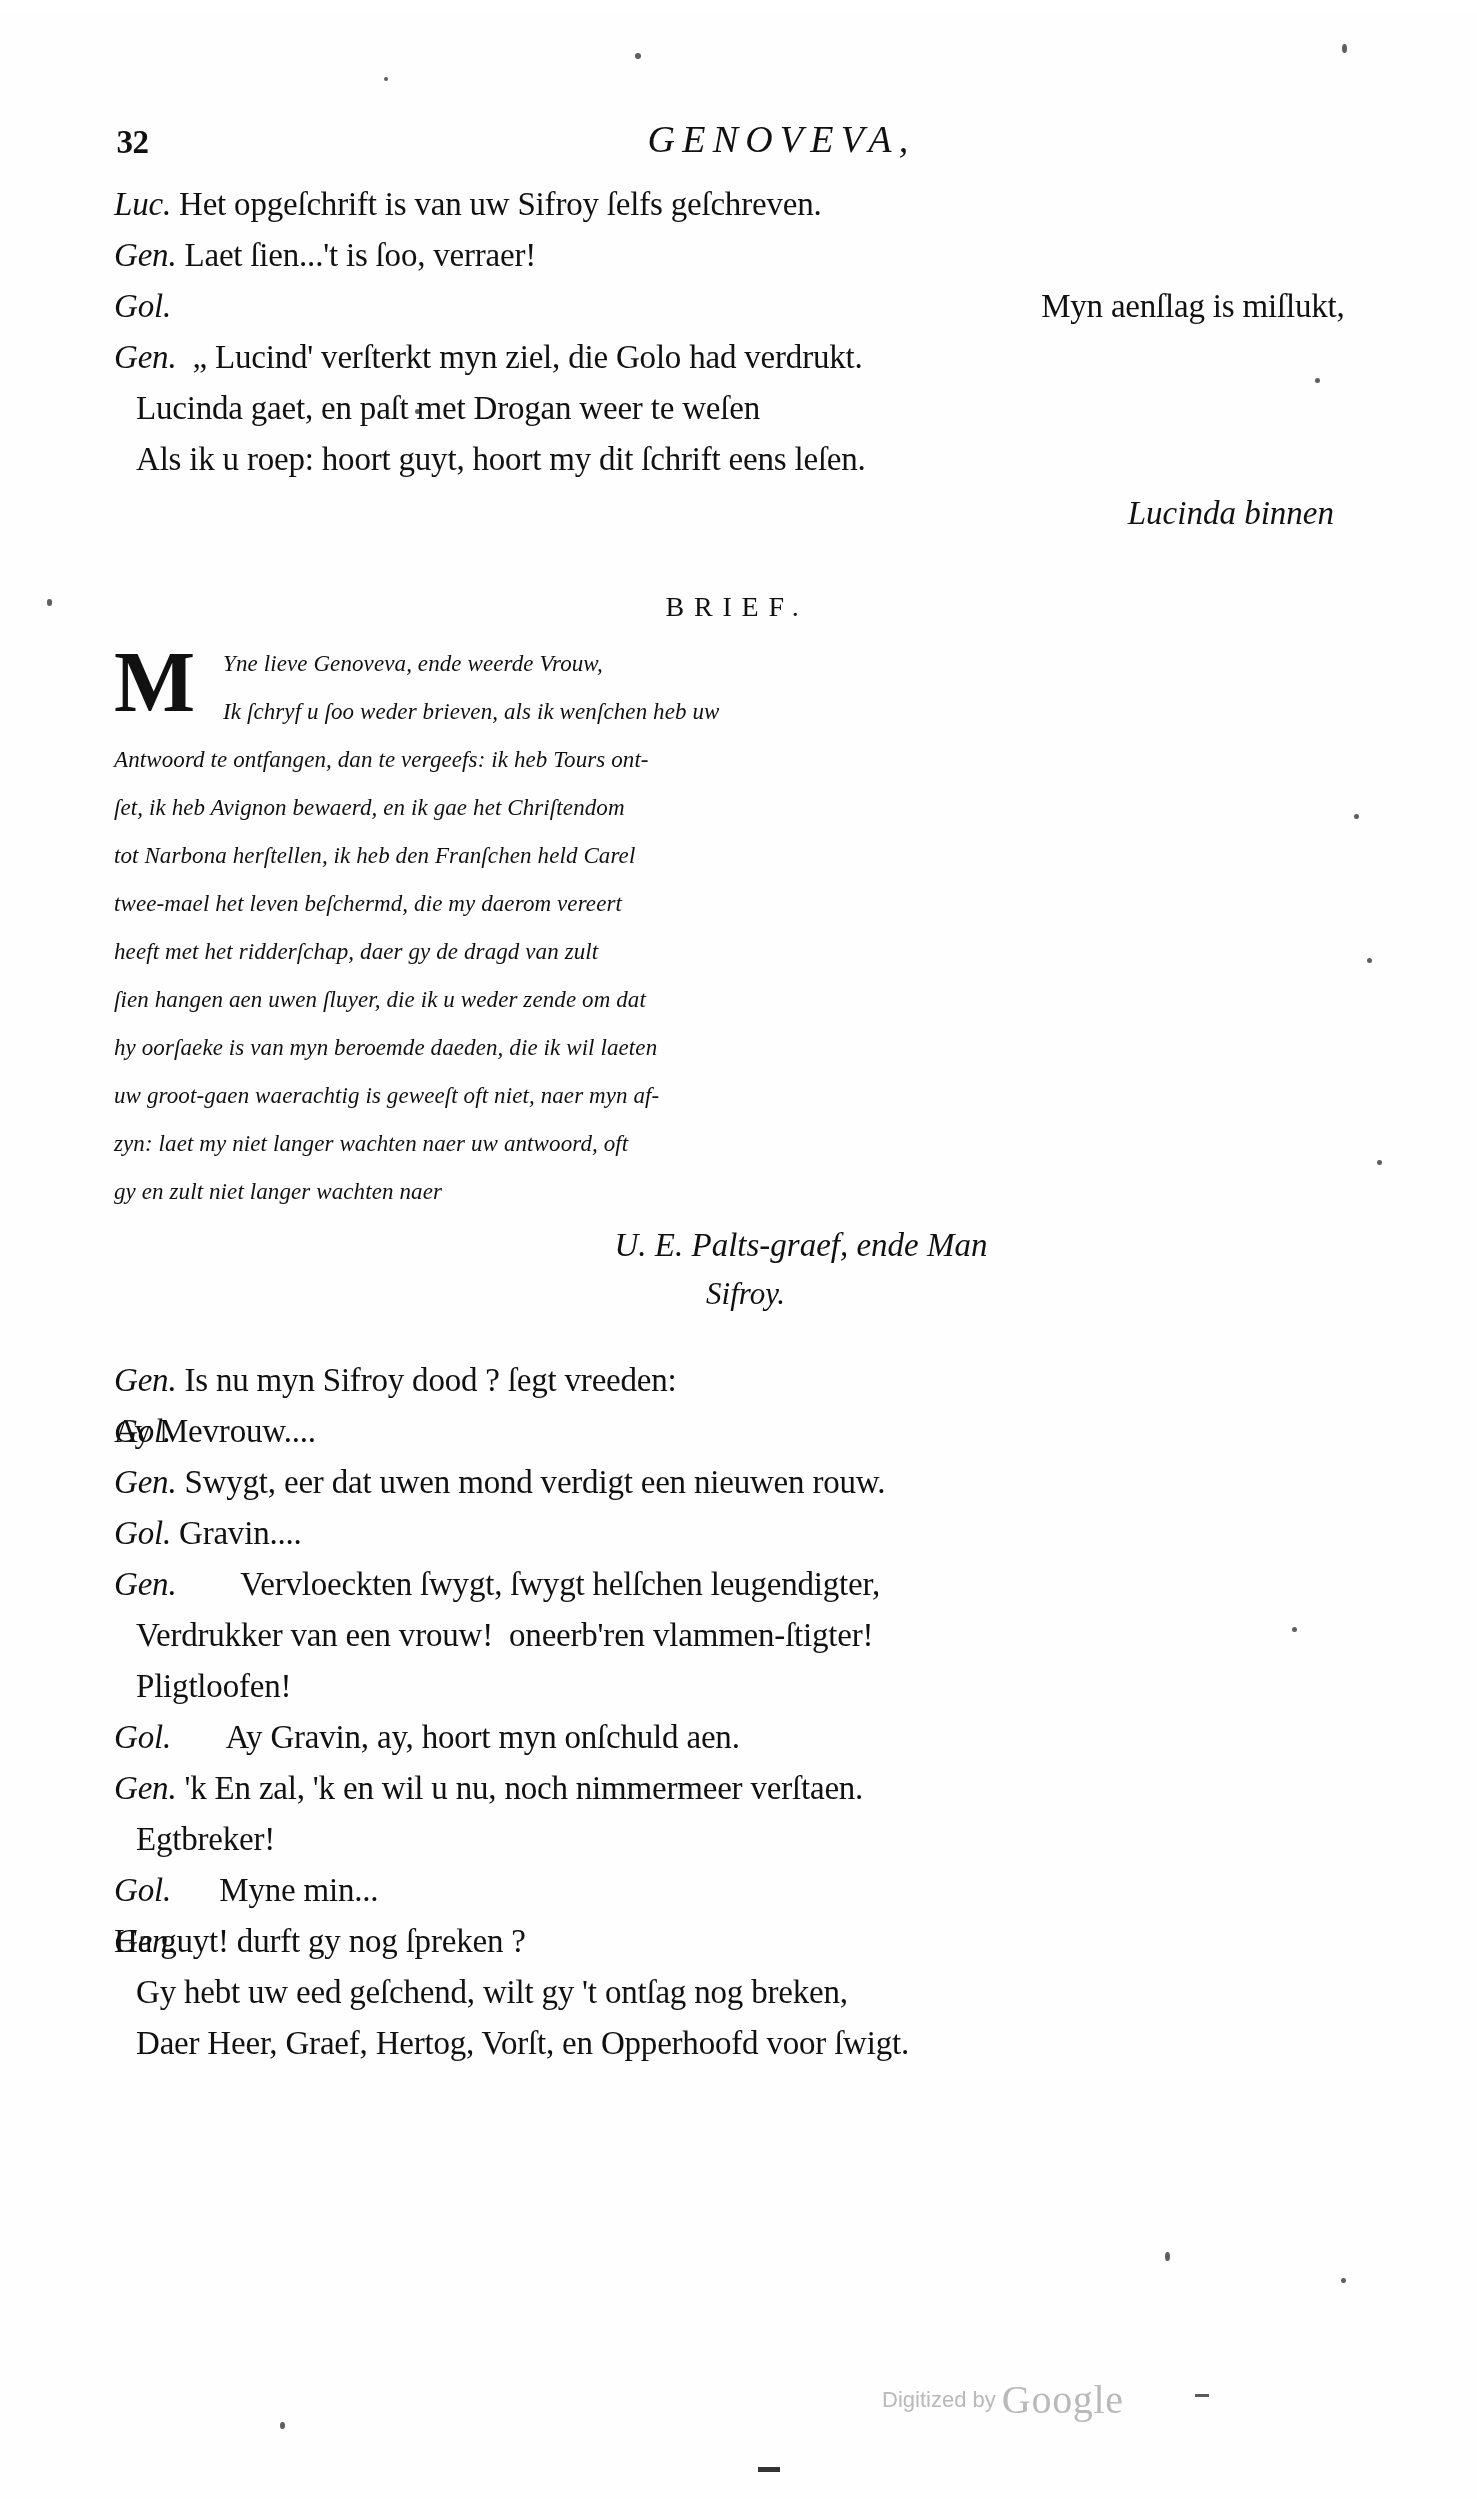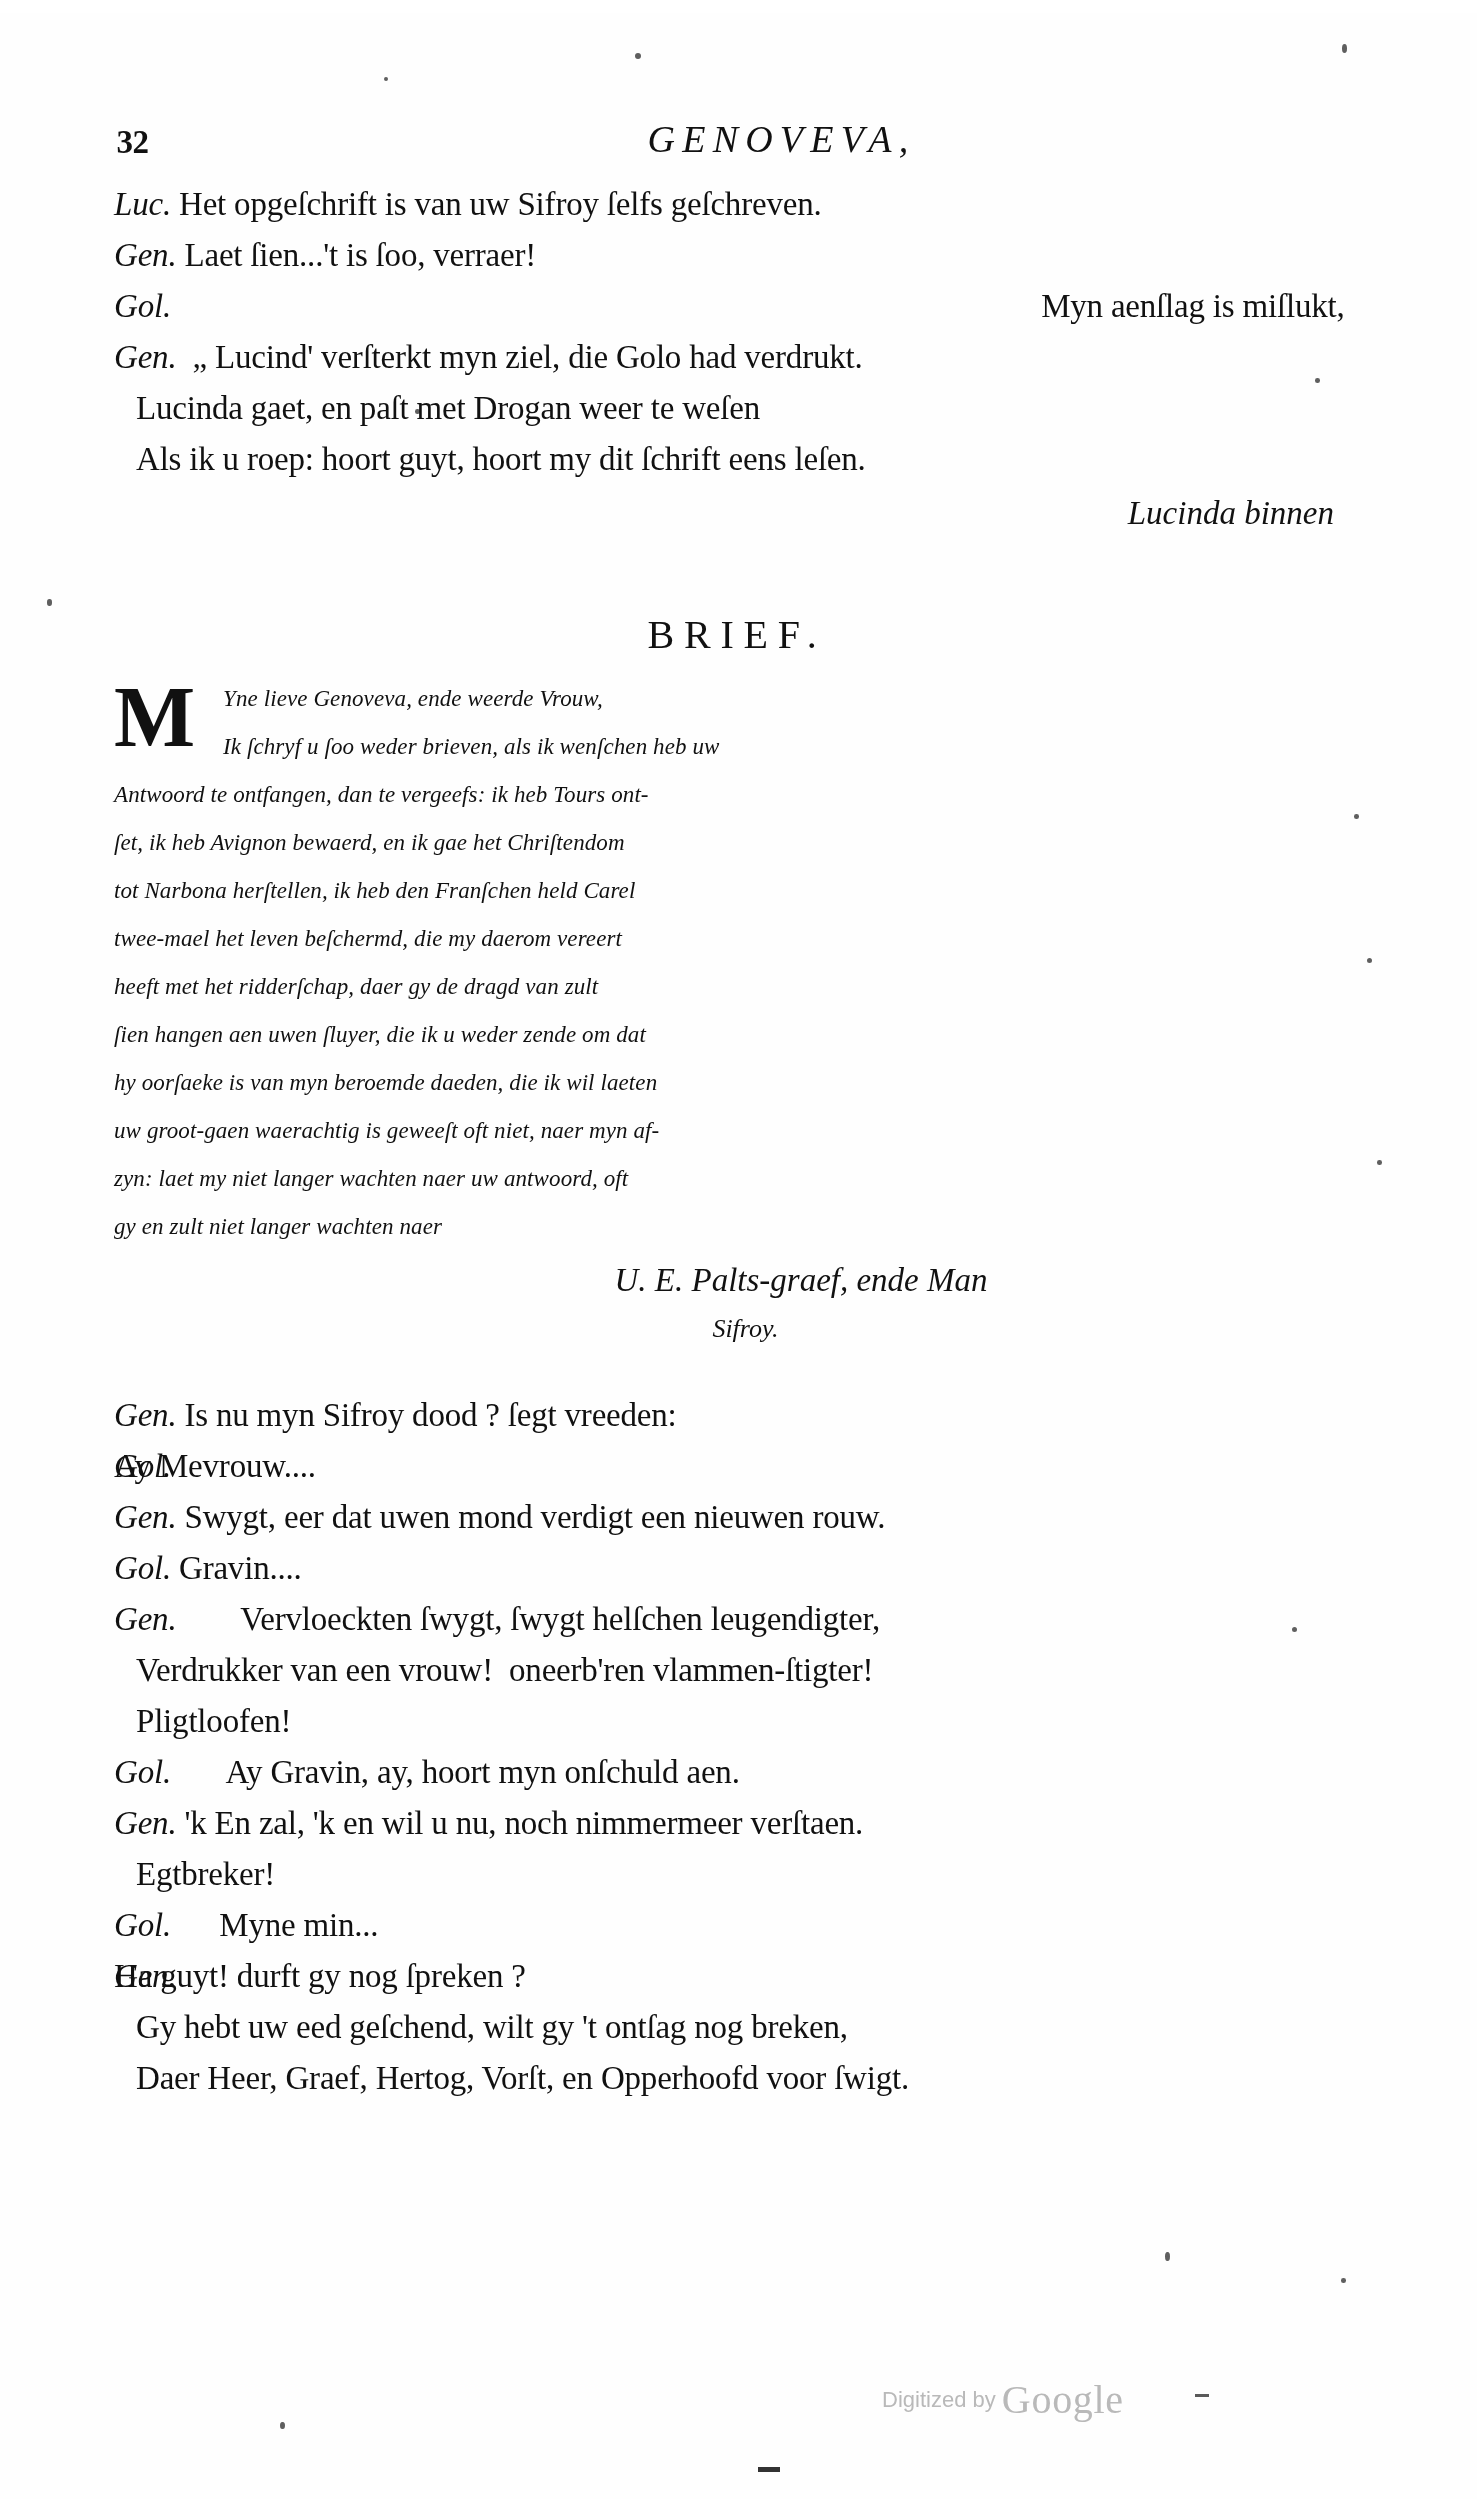--- a/index.html
+++ b/index.html
@@ -96,23 +96,23 @@
     font-style: italic;
     font-size: 33px;
     line-height: 56px;
     padding-right: 17px;
     font-family: "Liberation Serif", serif;
   }
 
   
   .brief-head {
     text-align: center;
-    font-size: 40px;
+    font-size: 28px;
     letter-spacing: 9.8px;
-    margin-top: 70px;
+    margin-top: 50px;
     margin-bottom: 17px;
     padding-left: 9px;
     font-family: "Liberation Serif", serif;
   }
 
   
   .letter {
     position: relative;
     margin-top: 3.9px;
   }
@@ -140,21 +140,21 @@
     font-style: italic;
     font-size: 33px;
     line-height: 49px;
     text-align: center;
     padding-left: 137px;
     padding-top: 5.2px;
     font-family: "Liberation Serif", serif;
   }
   .sig2 {
     font-style: italic;
-    font-size: 26px;
+    font-size: 31px;
     line-height: 47px;
     text-align: center;
     padding-left: 26px;
     font-family: "Liberation Serif", serif;
   }
   .gap-med { height: 38px; }
 
   
   .watermark {
     position: absolute;

